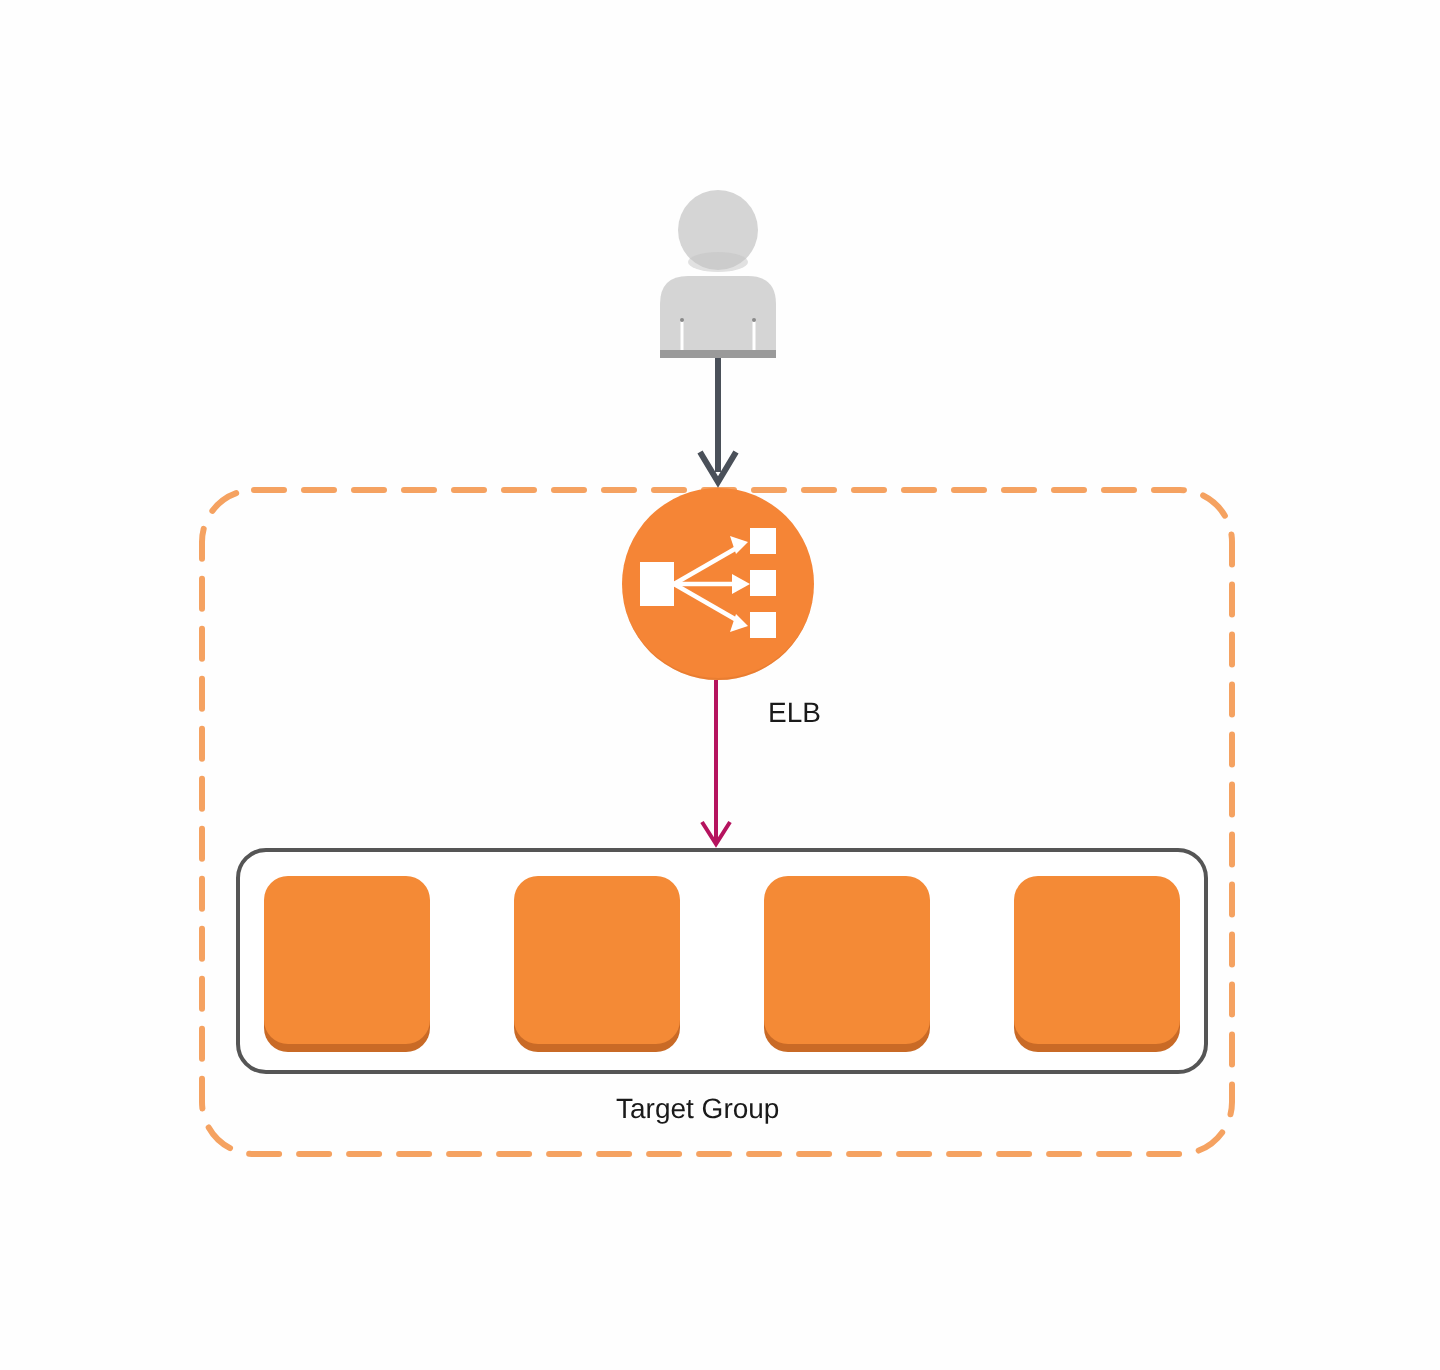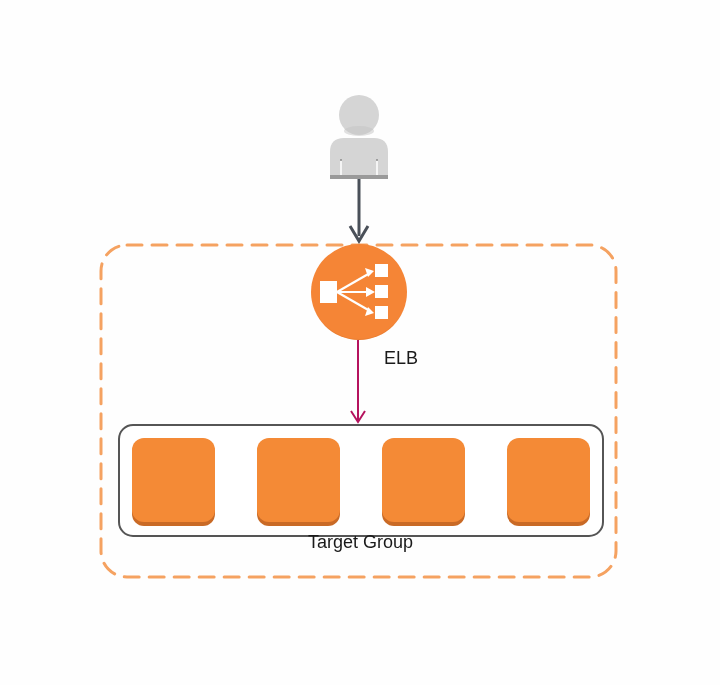--- a/index.html
+++ b/index.html
@@ -16,34 +16,34 @@
     }
     #canvas {
       position: absolute;
       left: 0;
       top: 0;
       width: 720px;
       height: 685px;
     }
     .label {
       position: absolute;
-      font-size: 18px;
+      font-size: 14px;
       color: #1a1a1a;
       white-space: nowrap;
       line-height: 1;
     }
     #elb-label {
       left: 384px;
       top: 349px;
     }
     #tg-label {
       left: 308px;
-      top: 533px;
+      top: 547px;
       width: 100px;
-      text-align: right;
+      text-align: left;
     }
   </style>
 </head>
 <body>
 
 <svg id="canvas" width="720" height="685" viewBox="0 0 720 685" xmlns="http://www.w3.org/2000/svg">
 
   <rect x="101" y="245" width="515" height="332" rx="26" ry="26" fill="none" stroke="#f5a261" stroke-width="3" stroke-dasharray="15 10" stroke-linecap="round"></rect>
 
   <g>

